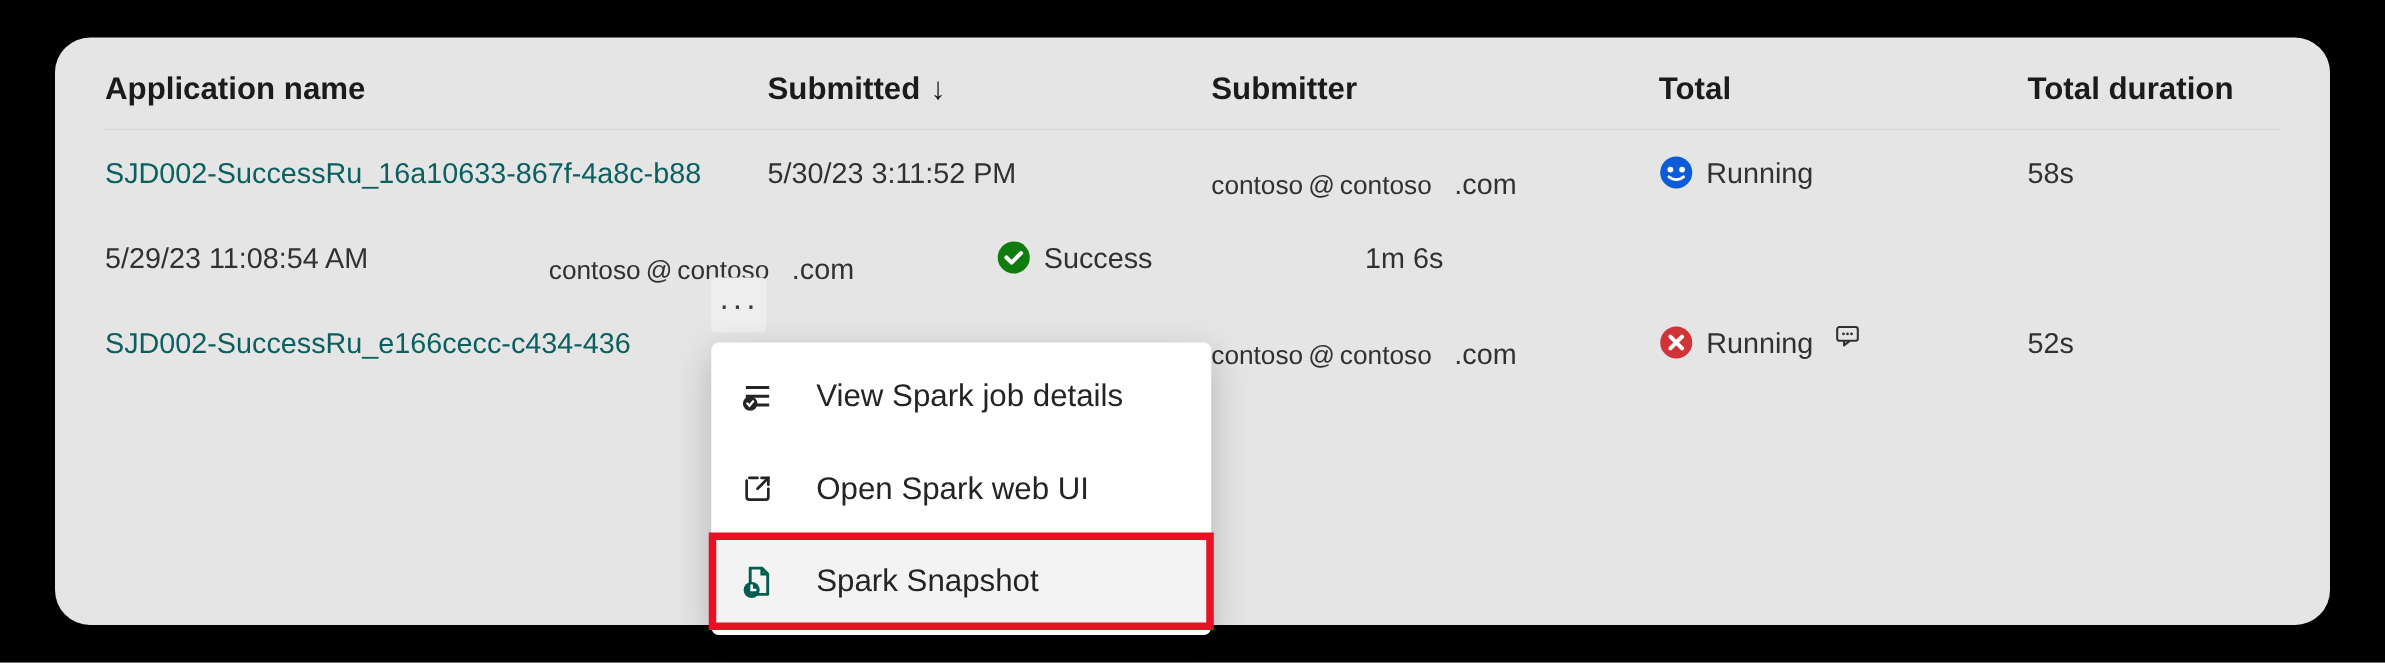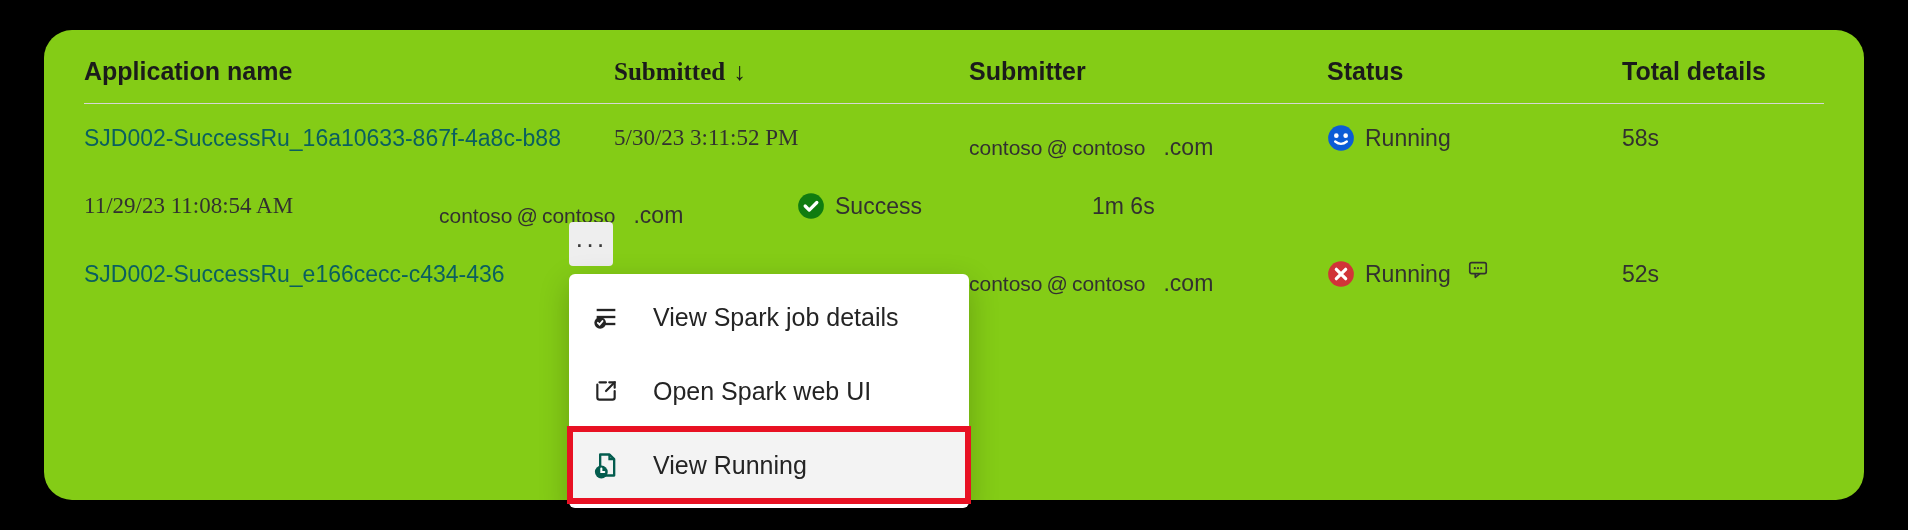--- a/index.html
+++ b/index.html
@@ -4,21 +4,21 @@
 <style>
   * { box-sizing: border-box; margin: 0; padding: 0; }
   body {
     background: #000;
     font-family: "Segoe UI", -apple-system, sans-serif;
     width: 1908px;
     height: 530px;
     padding: 30px 44px;
   }
   .panel {
-    background: #84cc16;
+    background: #e5e5e5;
     border-radius: 28px;
     height: 100%;
     padding: 10px 40px 0 40px;
     position: relative;
   }
   .table { width: 100%; }
   .header-row {
     display: flex;
     align-items: center;
     height: 64px;
@@ -28,21 +28,21 @@
     color: #1b1b1b;
   }
   .data-row {
     display: flex;
     align-items: center;
     height: 68px;
     font-size: 23px;
     color: #323130;
   }
   .col-app { width: 530px; display: flex; align-items: center; }
-  .col-submitted { width: 355px; display: flex; align-items: flex-end; font-family: Liberation Serif, serif; }
+  .col-submitted { width: 355px; display: flex; align-items: flex-end; }
   .col-submitter { width: 358px; display: flex; align-items: baseline; }
   .col-status { width: 295px; display: flex; align-items: center; gap: 10px; }
   .col-duration { flex: 1; display: flex; align-items: center; }
   .app-link {
     color: #0a5f5f;
     cursor: pointer;
     white-space: nowrap;
     overflow: hidden;
     text-overflow: clip;
     font-size: 23px;
@@ -111,24 +111,24 @@
         <span>Application name</span>
       </div>
       <div class="col-submitted">
         <span>Submitted</span>
         <span class="sort-arrow">↓</span>
       </div>
       <div class="col-submitter">
         <span>Submitter</span>
       </div>
       <div class="col-status">
-        <span>Status</span>
-      </div>
-      <div class="col-duration">
-        <span>Total details</span>
+        <span>Total</span>
+      </div>
+      <div class="col-duration">
+        <span>Total duration</span>
       </div>
     </div>
 
     <div class="data-row">
       <div class="col-app">
         <span class="app-link">SJD002-SuccessRu_16a10633-867f-4a8c-b88</span>
       </div>
       <div class="col-submitted">
         <span>5/30/23 3:11:52 PM</span>
       </div>
@@ -149,21 +149,21 @@
         </span>
         <span>Running</span>
       </div>
       <div class="col-duration">
         <span>58s</span>
       </div>
     </div>
 
     <div class="data-row">
       <div class="col-submitted">
-        <span>11/29/23 11:08:54 AM</span>
+        <span>5/29/23 11:08:54 AM</span>
       </div>
       <div class="col-submitter">
         <span class="submitter-part1">contoso</span>
         <span class="submitter-at">@</span>
         <span class="submitter-part2">contoso</span>
         <span class="submitter-part3">.com</span>
       </div>
       <div class="col-status">
         <span class="status-icon">
           <svg viewBox="0 0 24 24" width="28" height="28">
@@ -245,17 +245,17 @@
     </div>
     <div class="menu-item highlighted">
       <span class="menu-icon">
         <svg viewBox="0 0 24 24" width="28" height="28">
             <path d="M7 3 H15 L19 7 V21 H7 Z" fill="none" stroke="#035c4e" stroke-width="2" stroke-linejoin="round"></path>
             <path d="M15 3 V7 H19" fill="none" stroke="#035c4e" stroke-width="2"></path>
             <circle cx="8" cy="18" r="5.5" fill="#035c4e"></circle>
             <path d="M8 15 V18 H10.5" stroke="#fff" stroke-width="1.8" fill="none" stroke-linecap="round"></path>
           </svg>
       </span>
-      <span>View Running</span>
+      <span>Spark Snapshot</span>
     </div>
   </div>
 
 </div>
 
 </body></html>

